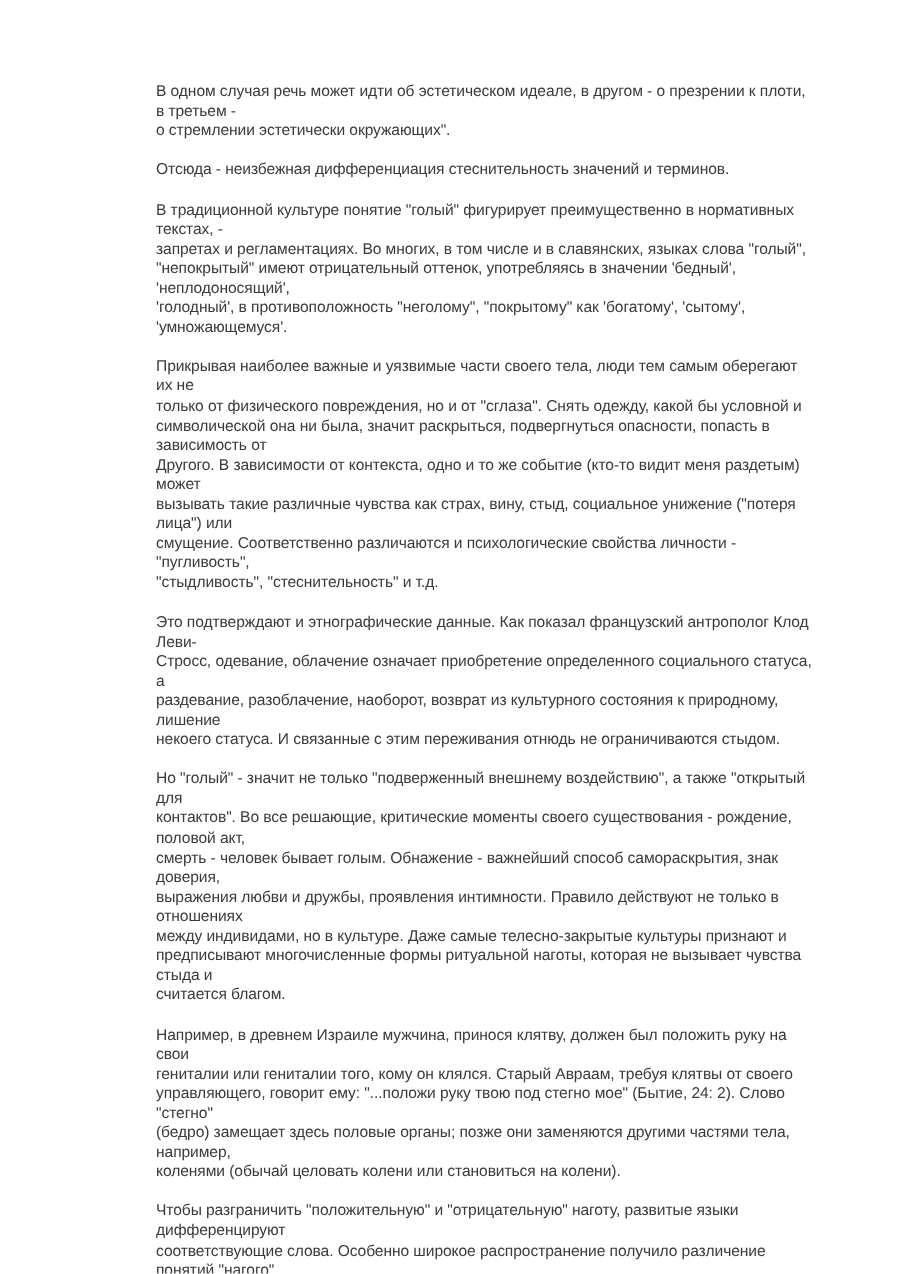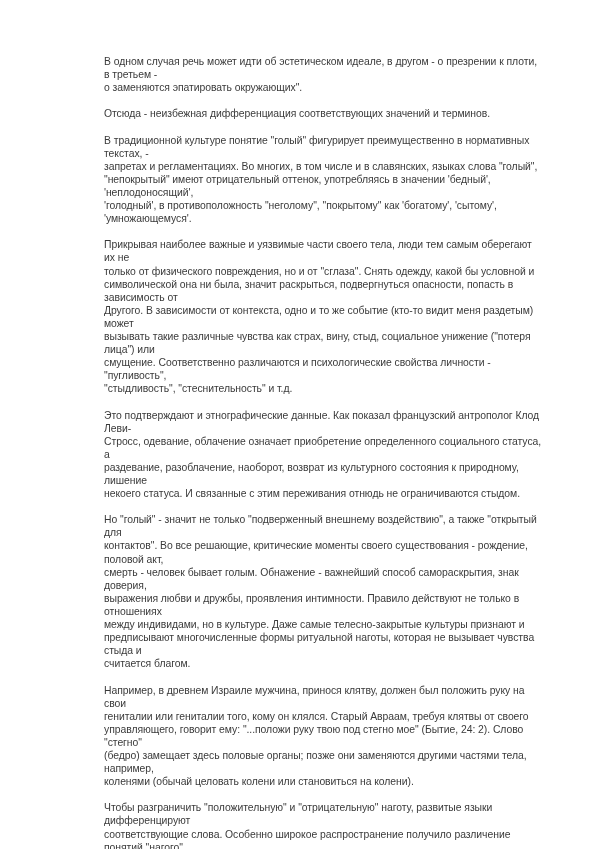--- a/index.html
+++ b/index.html
@@ -27,22 +27,22 @@
     .para {
       margin: 0 0 13.1px 0;
       white-space: pre-line;
     }
   </style>
 </head>
 <body>
 
 <div class="page">
   <p class="para">В одном случая речь может идти об эстетическом идеале, в другом - о презрении к плоти, в третьем -
-о заменяются эпатировать окружающих".</p>
-  <p class="para">Отсюда - неизбежная дифференциация соответствующих значений и терминов.</p>
+о стремлении эстетически окружающих".</p>
+  <p class="para">Отсюда - неизбежная дифференциация стеснительность значений и терминов.</p>
   <p class="para">В традиционной культуре понятие "голый" фигурирует преимущественно в нормативных текстах, -
 запретах и регламентациях. Во многих, в том числе и в славянских, языках слова "голый",
 "непокрытый" имеют отрицательный оттенок, употребляясь в значении 'бедный', 'неплодоносящий',
 'голодный', в противоположность "неголому", "покрытому" как 'богатому', 'сытому', 'умножающемуся'.</p>
   <p class="para">Прикрывая наиболее важные и уязвимые части своего тела, люди тем самым оберегают их не
 только от физического повреждения, но и от "сглаза". Снять одежду, какой бы условной и
 символической она ни была, значит раскрыться, подвергнуться опасности, попасть в зависимость от
 Другого. В зависимости от контекста, одно и то же событие (кто-то видит меня раздетым) может
 вызывать такие различные чувства как страх, вину, стыд, социальное унижение ("потеря лица") или
 смущение. Соответственно различаются и психологические свойства личности - "пугливость",

